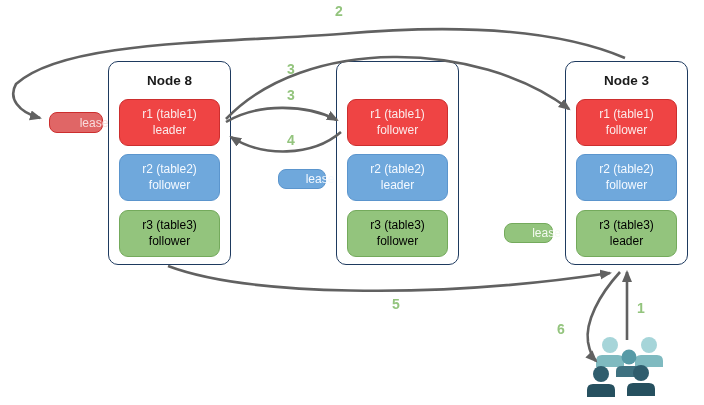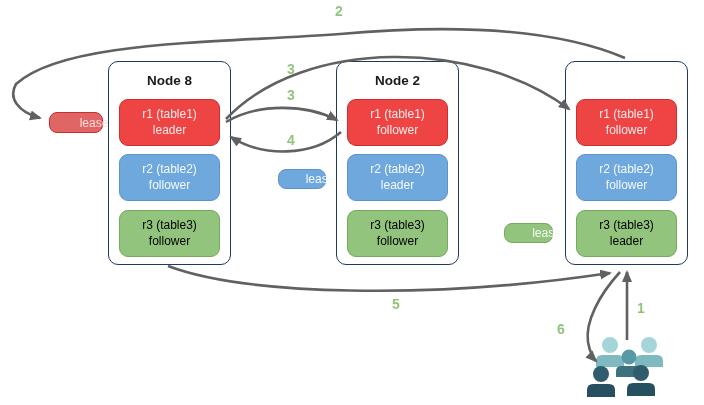--- a/index.html
+++ b/index.html
@@ -56,36 +56,36 @@
       <div>r2 (table2)</div>
       <div>follower</div>
     </div>
     <div class="replica green rep-slot-2">
       <div>r3 (table3)</div>
       <div>follower</div>
     </div>
   </div>
 
   <div class="node" style="left:336px">
-    <div class="node-title">Node 2</div>
     <div class="replica red rep-slot-0">
       <div>r1 (table1)</div>
       <div>follower</div>
     </div>
     <div class="replica blue rep-slot-1">
       <div>r2 (table2)</div>
       <div>leader</div>
     </div>
     <div class="replica green rep-slot-2">
       <div>r3 (table3)</div>
       <div>follower</div>
     </div>
   </div>
 
   <div class="node" style="left:565px">
+    <div class="node-title">Node 3</div>
     <div class="replica red rep-slot-0">
       <div>r1 (table1)</div>
       <div>follower</div>
     </div>
     <div class="replica blue rep-slot-1">
       <div>r2 (table2)</div>
       <div>follower</div>
     </div>
     <div class="replica green rep-slot-2">
       <div>r3 (table3)</div>

